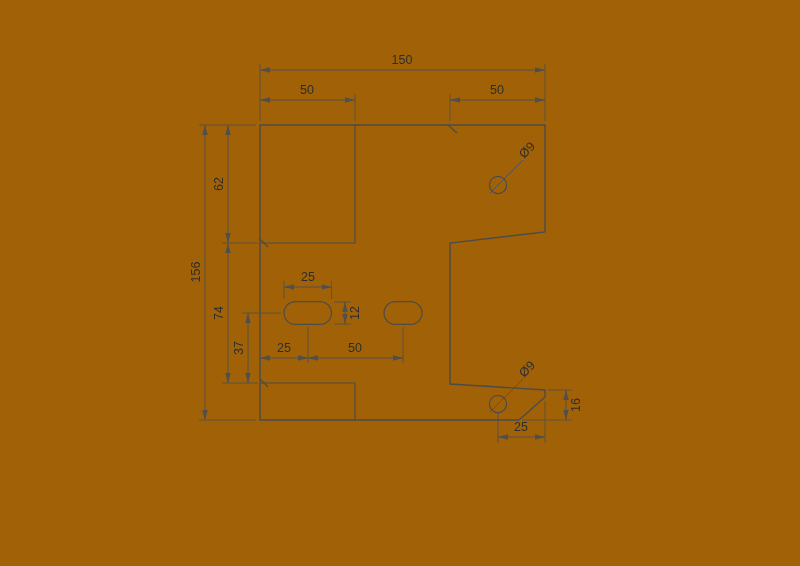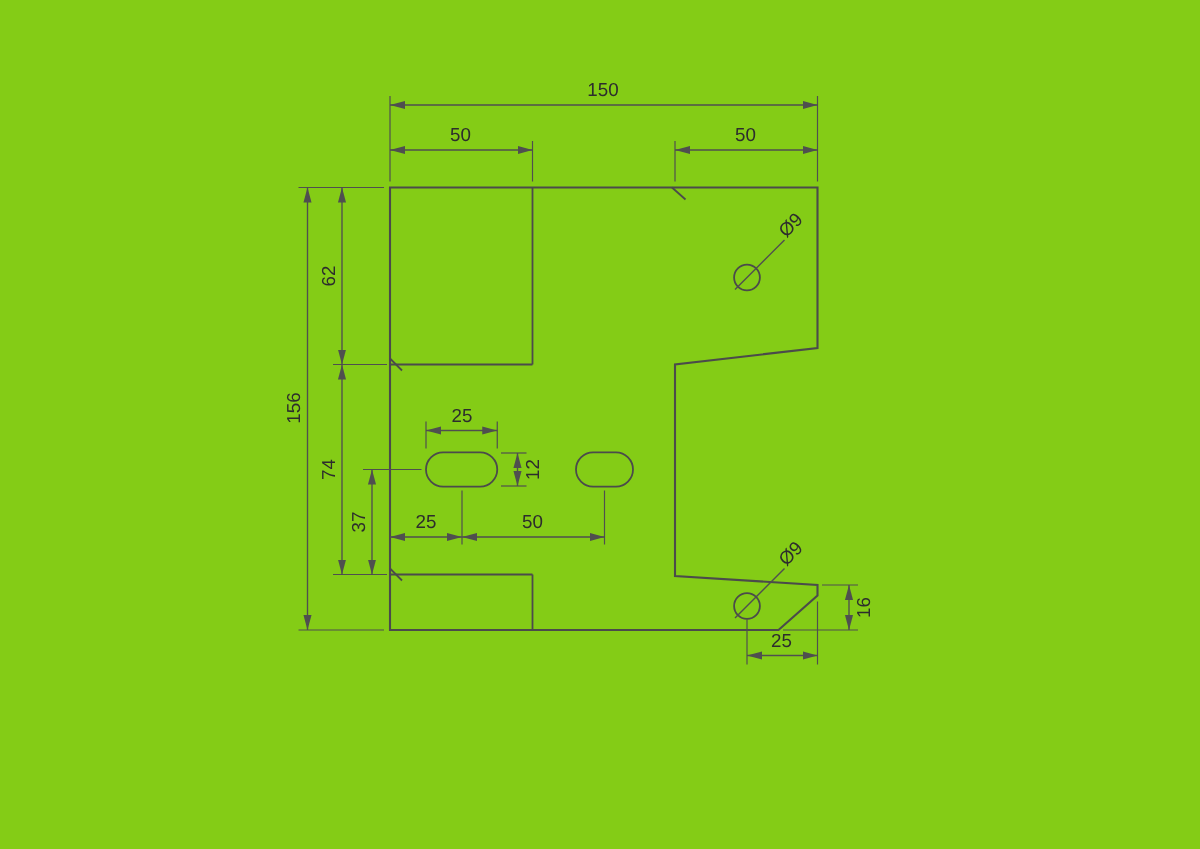--- a/index.html
+++ b/index.html
@@ -1,17 +1,17 @@
 <!DOCTYPE html>
 <html><head>
 <meta charset="utf-8">
 <style>
   html,body{margin:0;padding:0;background:#ffffff;}
   .canvas{
-    position:relative;width:800px;height:566px;background:#84cc16;
+    position:relative;width:800px;height:566px;background:#a16207;
     font-family:"Liberation Sans", sans-serif;overflow:hidden;
   }
   svg{display:block;}
   svg text{
     font-family:"Liberation Sans", sans-serif;
     font-size:12.5px;fill:#2d2d2d;
   }
   .outline{fill:none;stroke:#4b4b4b;stroke-width:1.4;stroke-linejoin:miter;}
   .feature{fill:none;stroke:#4b4b4b;stroke-width:1.2;}
   .dim{stroke:#4f4f4f;stroke-width:0.9;fill:none;}

